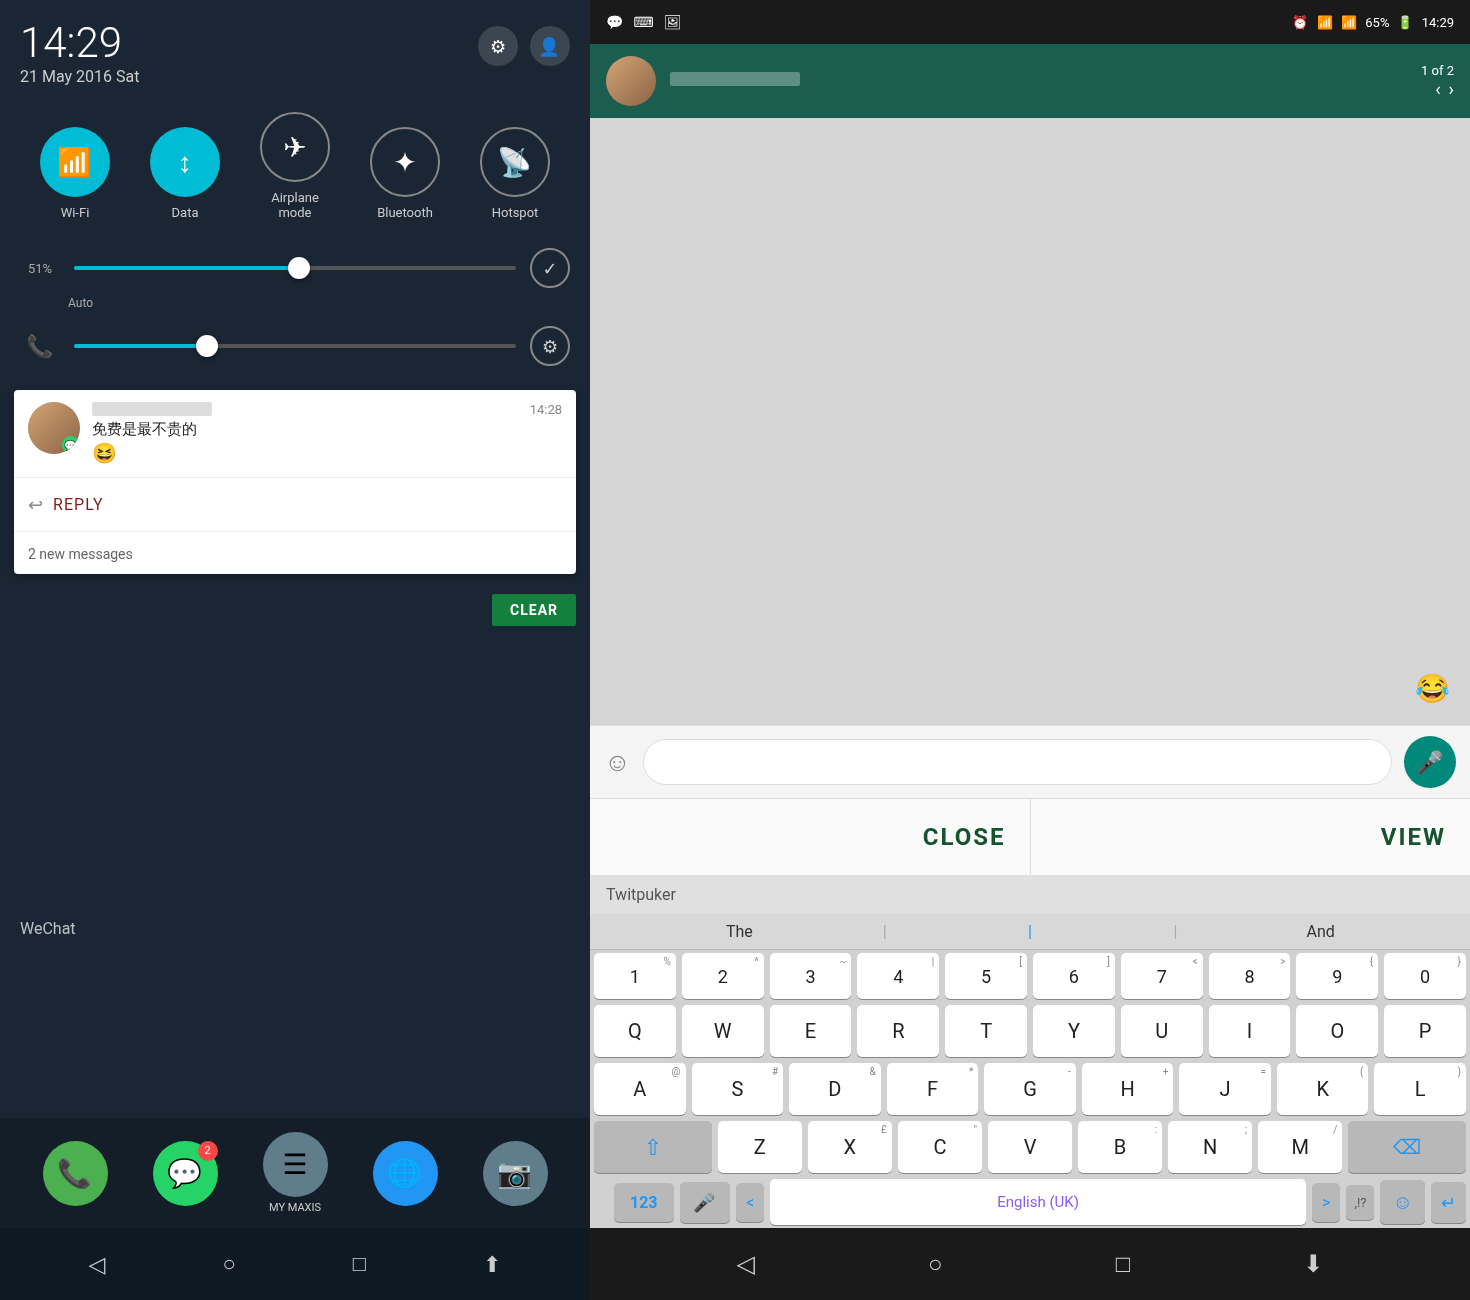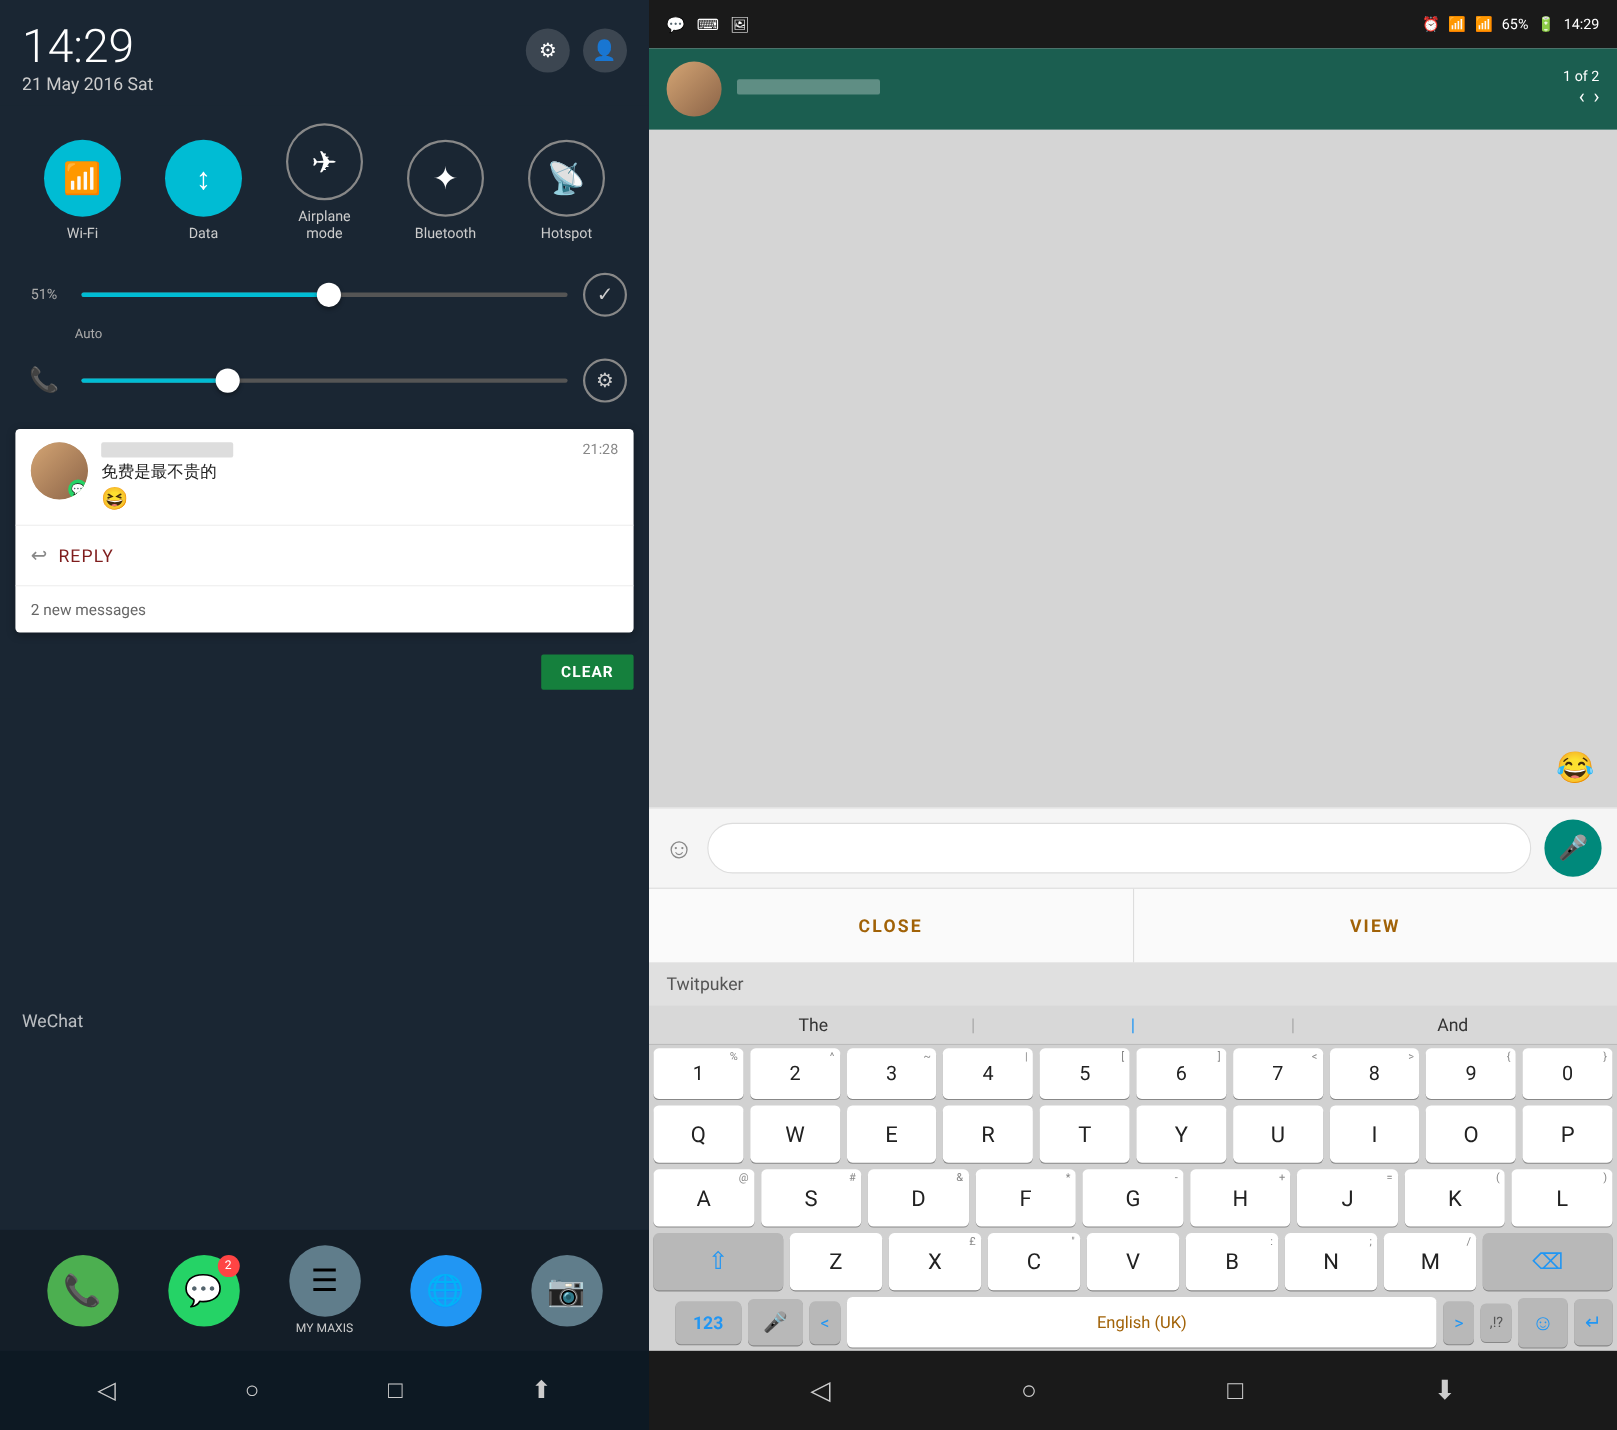--- a/index.html
+++ b/index.html
@@ -485,25 +485,25 @@
 
     .close-view-row {
       background: #fafafa;
       display: flex;
       border-top: 1px solid #ddd;
     }
 
     .close-btn, .view-btn {
       flex: 1;
       padding: 24px;
-      text-align: center;
-      font-size: 16px;
+      text-align: right;
+      font-size: 24px;
       font-weight: bold;
       letter-spacing: 2px;
-      color: #a16207;
+      color: #14532d;
     }
 
     .close-btn {
       border-right: 1px solid #ddd;
     }
 
     .twitpuker-bar {
       background: #e0e0e0;
       padding: 10px 16px;
       font-size: 16px;
@@ -633,21 +633,21 @@
       box-shadow: 0 1px 0 #888;
     }
 
     .space-bar {
       flex: 1;
       background: #fff;
       border-radius: 5px;
       padding: 14px;
       text-align: center;
       font-size: 15px;
-      color: #a16207;
+      color: #8b5cf6;
       box-shadow: 0 1px 0 #888;
     }
 
     .special-key {
       background: #b8b8b8;
       border-radius: 5px;
       padding: 10px 8px;
       font-size: 13px;
       color: #555;
       box-shadow: 0 1px 0 #888;
@@ -754,21 +754,21 @@
     <div class="notif-header">
       <div class="notif-avatar">
         <div class="notif-avatar-img"></div>
         <div class="whatsapp-badge">💬</div>
       </div>
       <div class="notif-content">
         <div class="notif-sender"></div>
         <div class="notif-message">免费是最不贵的</div>
         <div class="notif-emoji">😆</div>
       </div>
-      <div class="notif-time">21:28</div>
+      <div class="notif-time">14:28</div>
     </div>
     <div class="notif-divider"></div>
     <div class="notif-reply">
       <span class="reply-arrow">↩</span>
       <span class="reply-text">REPLY</span>
     </div>
     <div class="notif-divider"></div>
     <div class="notif-count">2 new messages</div>
   </div>
 

